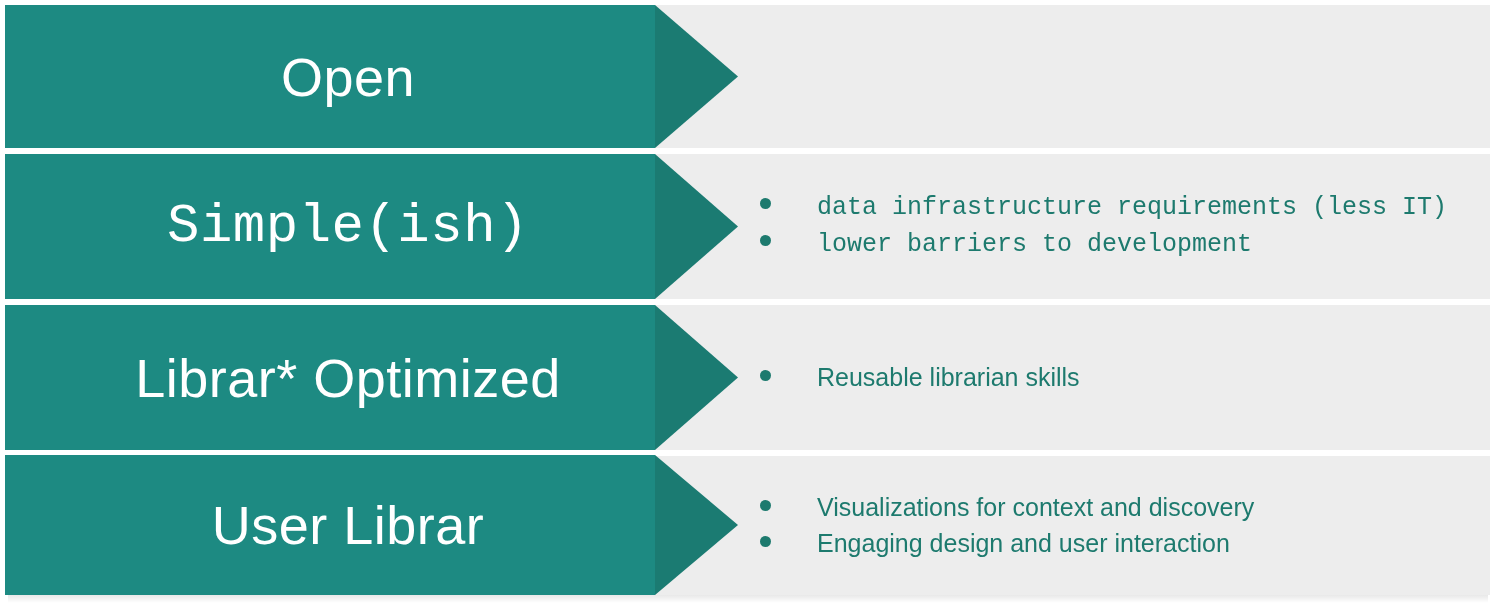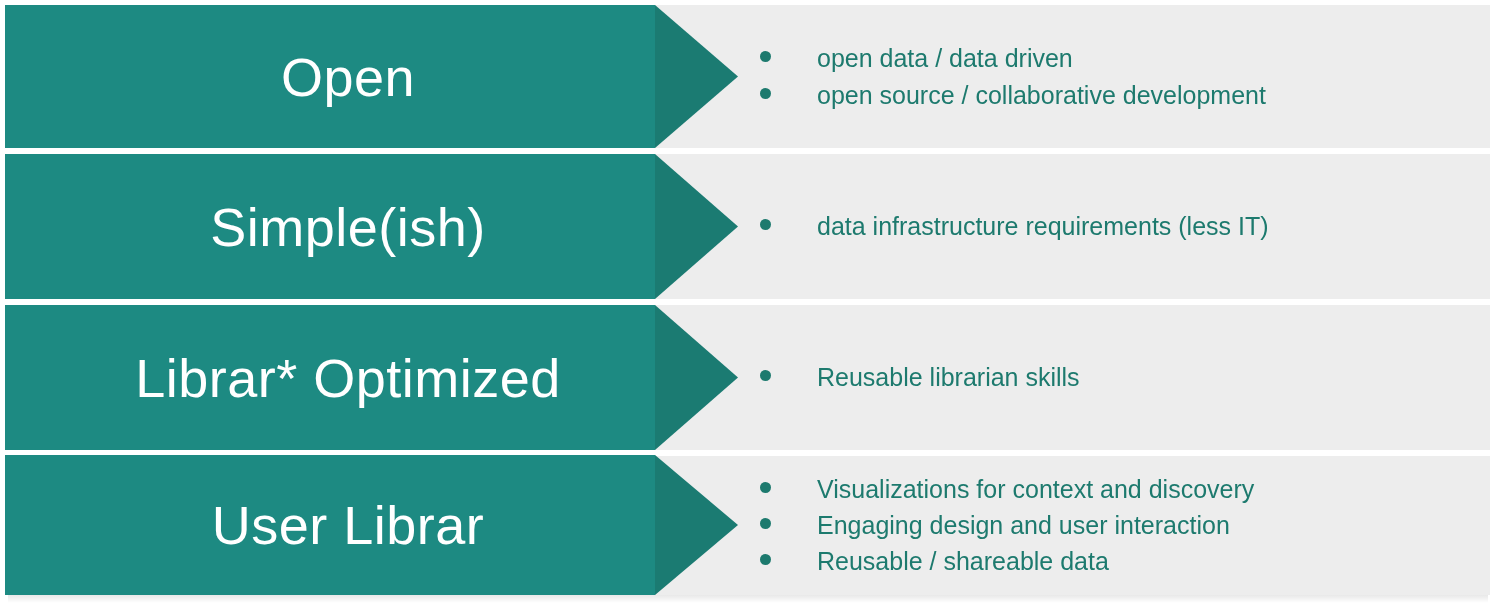--- a/index.html
+++ b/index.html
@@ -142,42 +142,36 @@
 
 <div id="slide">
   <div class="panel"></div>
   <div id="rows-host">
       <div class="row" style="top: 5px; height: 143px;">
         <div class="chevron">
           <div class="chevron-body"></div>
           <div class="chevron-head"></div>
           <div class="chevron-label">Open</div>
         </div>
+      </div>
+      <div class="row-sep" style="top: 148px;"></div>
+      <div class="row" style="top: 154px; height: 145px; font-family: Liberation Mono, monospace;">
+        <div class="chevron">
+          <div class="chevron-body"></div>
+          <div class="chevron-head"></div>
+          <div class="chevron-label">Simple(ish)</div>
+        </div>
         <div class="bullets">
           <div class="bullet-item">
             <span class="bullet-dot"></span>
-            <span class="bullet-text">open data / data driven</span>
-          </div>
-          <div class="bullet-item">
-            <span class="bullet-dot"></span>
-            <span class="bullet-text">open source / collaborative development</span>
-          </div>
-        </div>
-      </div>
-      <div class="row-sep" style="top: 148px;"></div>
-      <div class="row" style="top: 154px; height: 145px;">
-        <div class="chevron">
-          <div class="chevron-body"></div>
-          <div class="chevron-head"></div>
-          <div class="chevron-label">Simple(ish)</div>
-        </div>
-        <div class="bullets">
-          <div class="bullet-item">
-            <span class="bullet-dot"></span>
             <span class="bullet-text">data infrastructure requirements (less IT)</span>
+          </div>
+          <div class="bullet-item">
+            <span class="bullet-dot"></span>
+            <span class="bullet-text">lower barriers to development</span>
           </div>
         </div>
       </div>
       <div class="row-sep" style="top: 299px;"></div>
       <div class="row" style="top: 305px; height: 145px; border-radius: 14px;">
         <div class="chevron">
           <div class="chevron-body"></div>
           <div class="chevron-head"></div>
           <div class="chevron-label">Librar* Optimized</div>
         </div>
@@ -196,22 +190,18 @@
           <div class="chevron-label">User Librar</div>
         </div>
         <div class="bullets">
           <div class="bullet-item">
             <span class="bullet-dot"></span>
             <span class="bullet-text">Visualizations for context and discovery</span>
           </div>
           <div class="bullet-item">
             <span class="bullet-dot"></span>
             <span class="bullet-text">Engaging design and user interaction</span>
-          </div>
-          <div class="bullet-item">
-            <span class="bullet-dot"></span>
-            <span class="bullet-text">Reusable / shareable data</span>
           </div>
         </div>
       </div>
     </div>
   <div class="base-shadow"></div>
 </div>
 
 </body></html>

